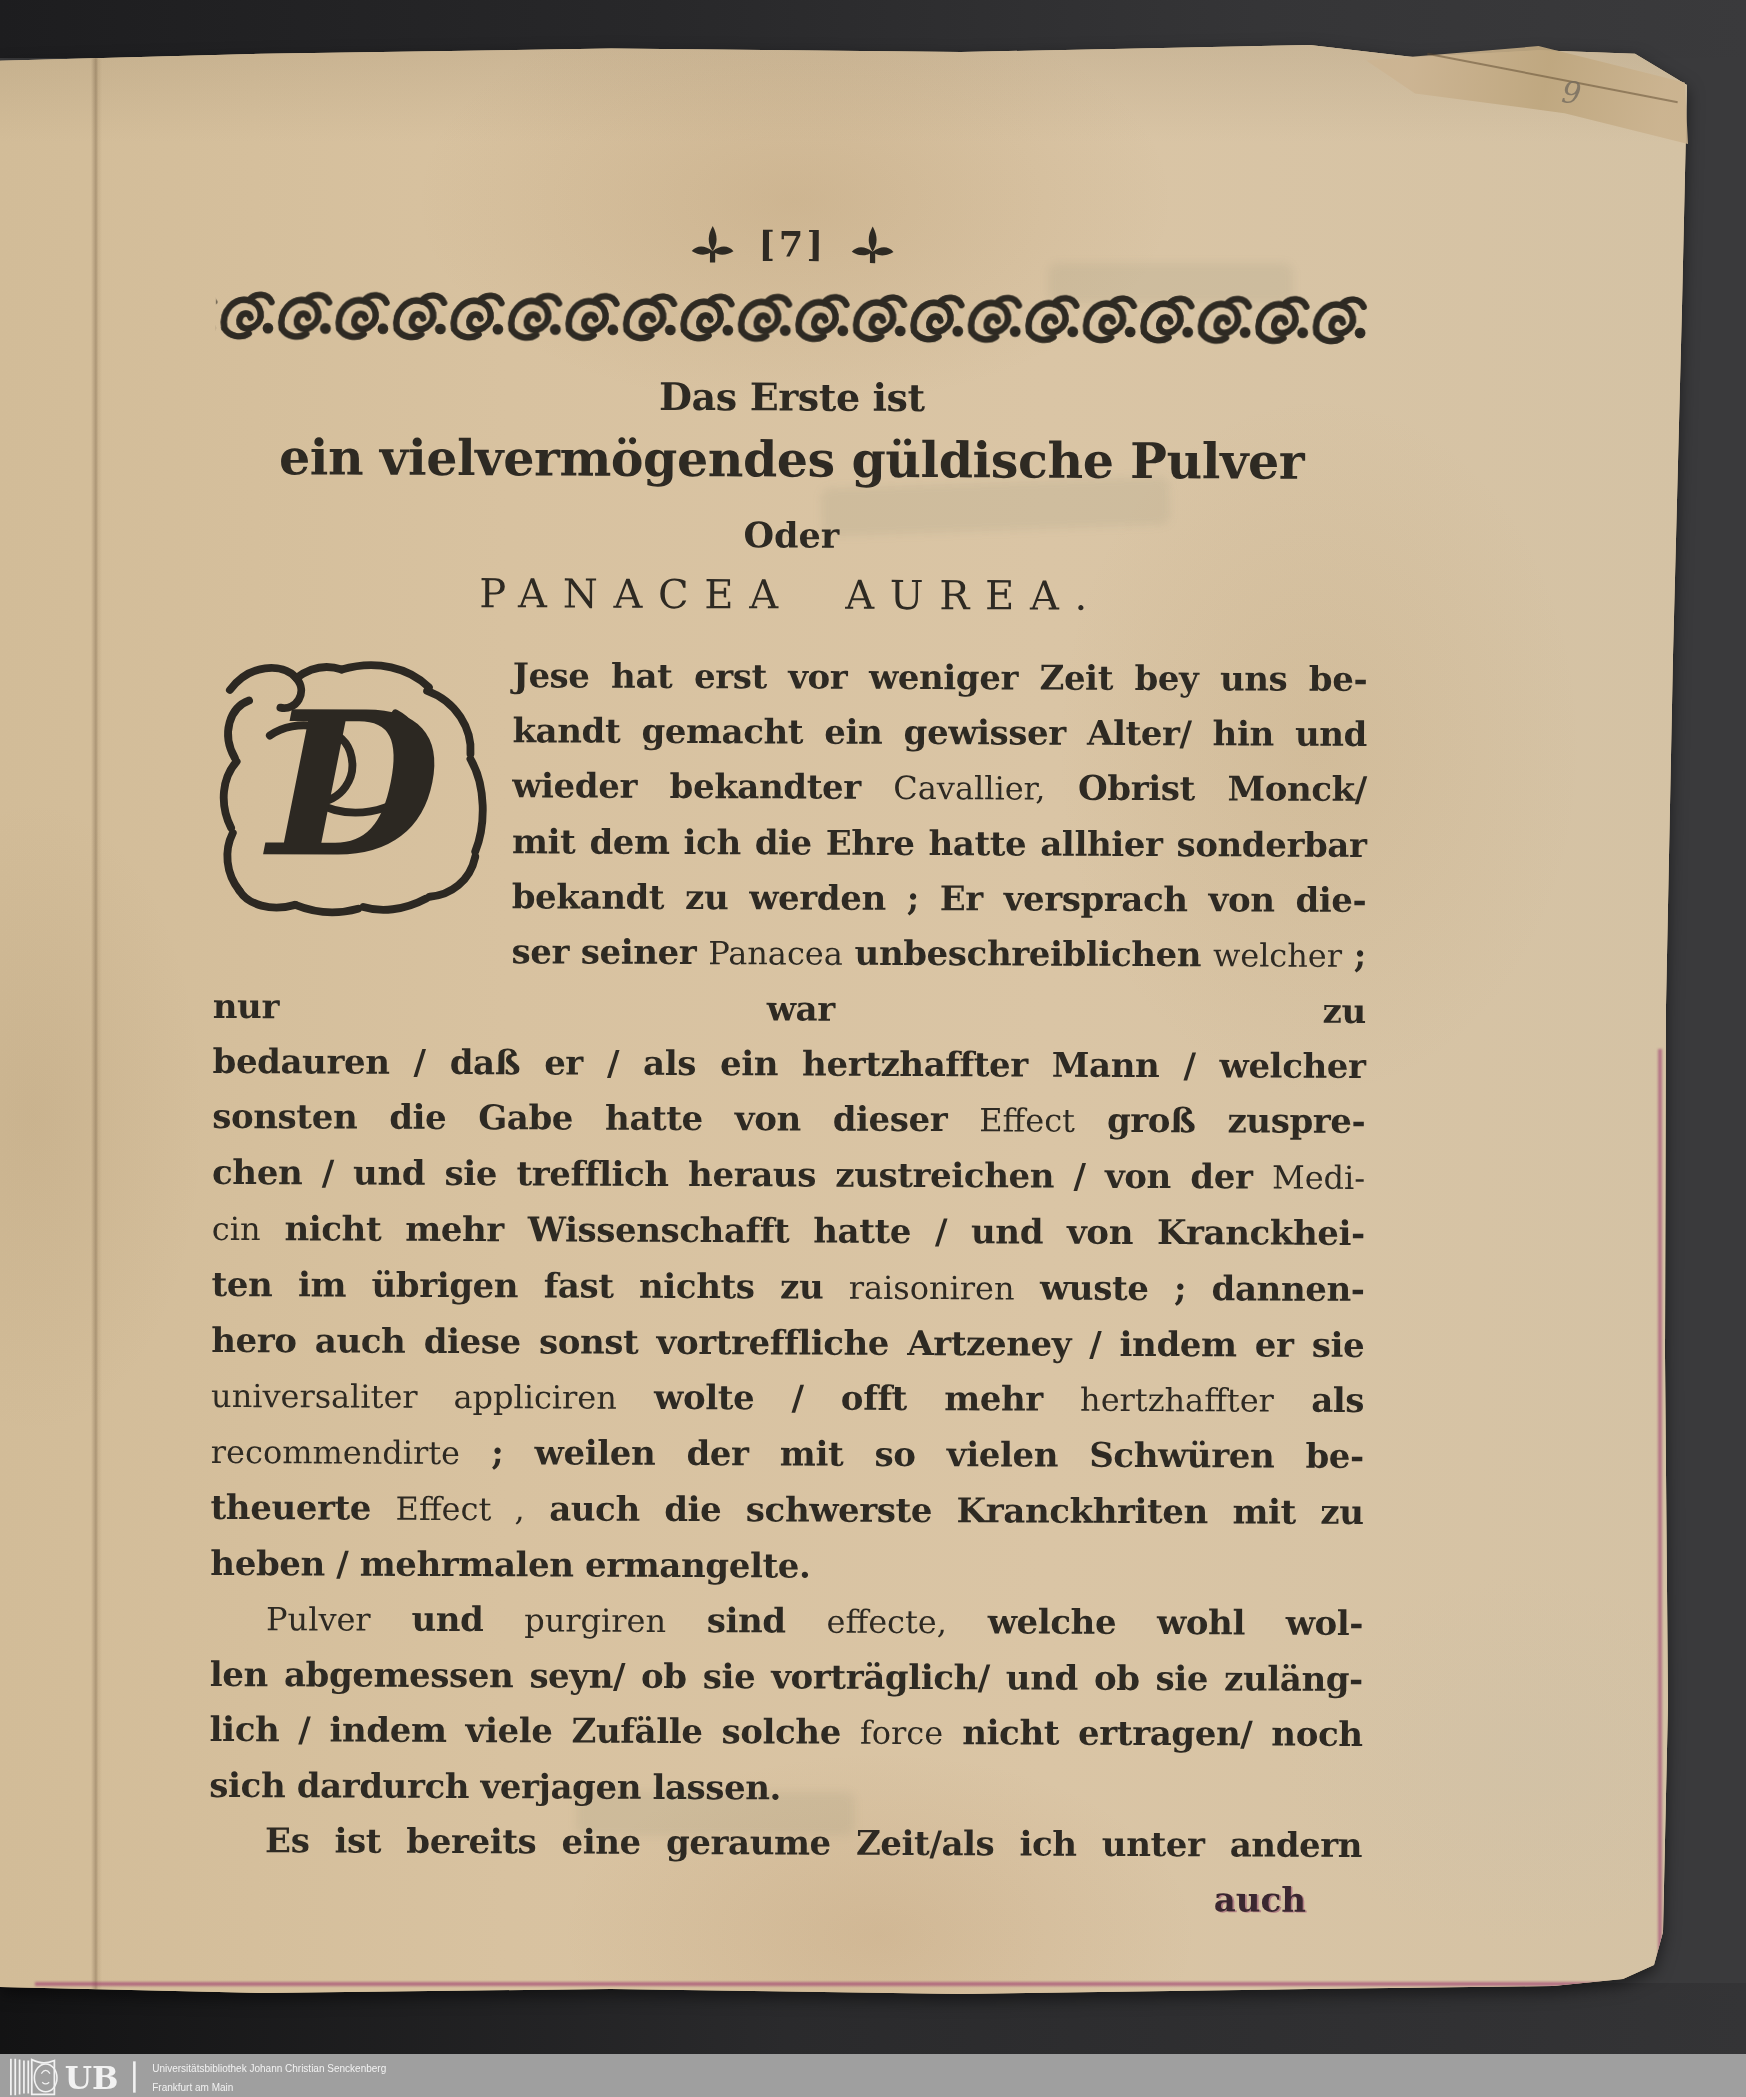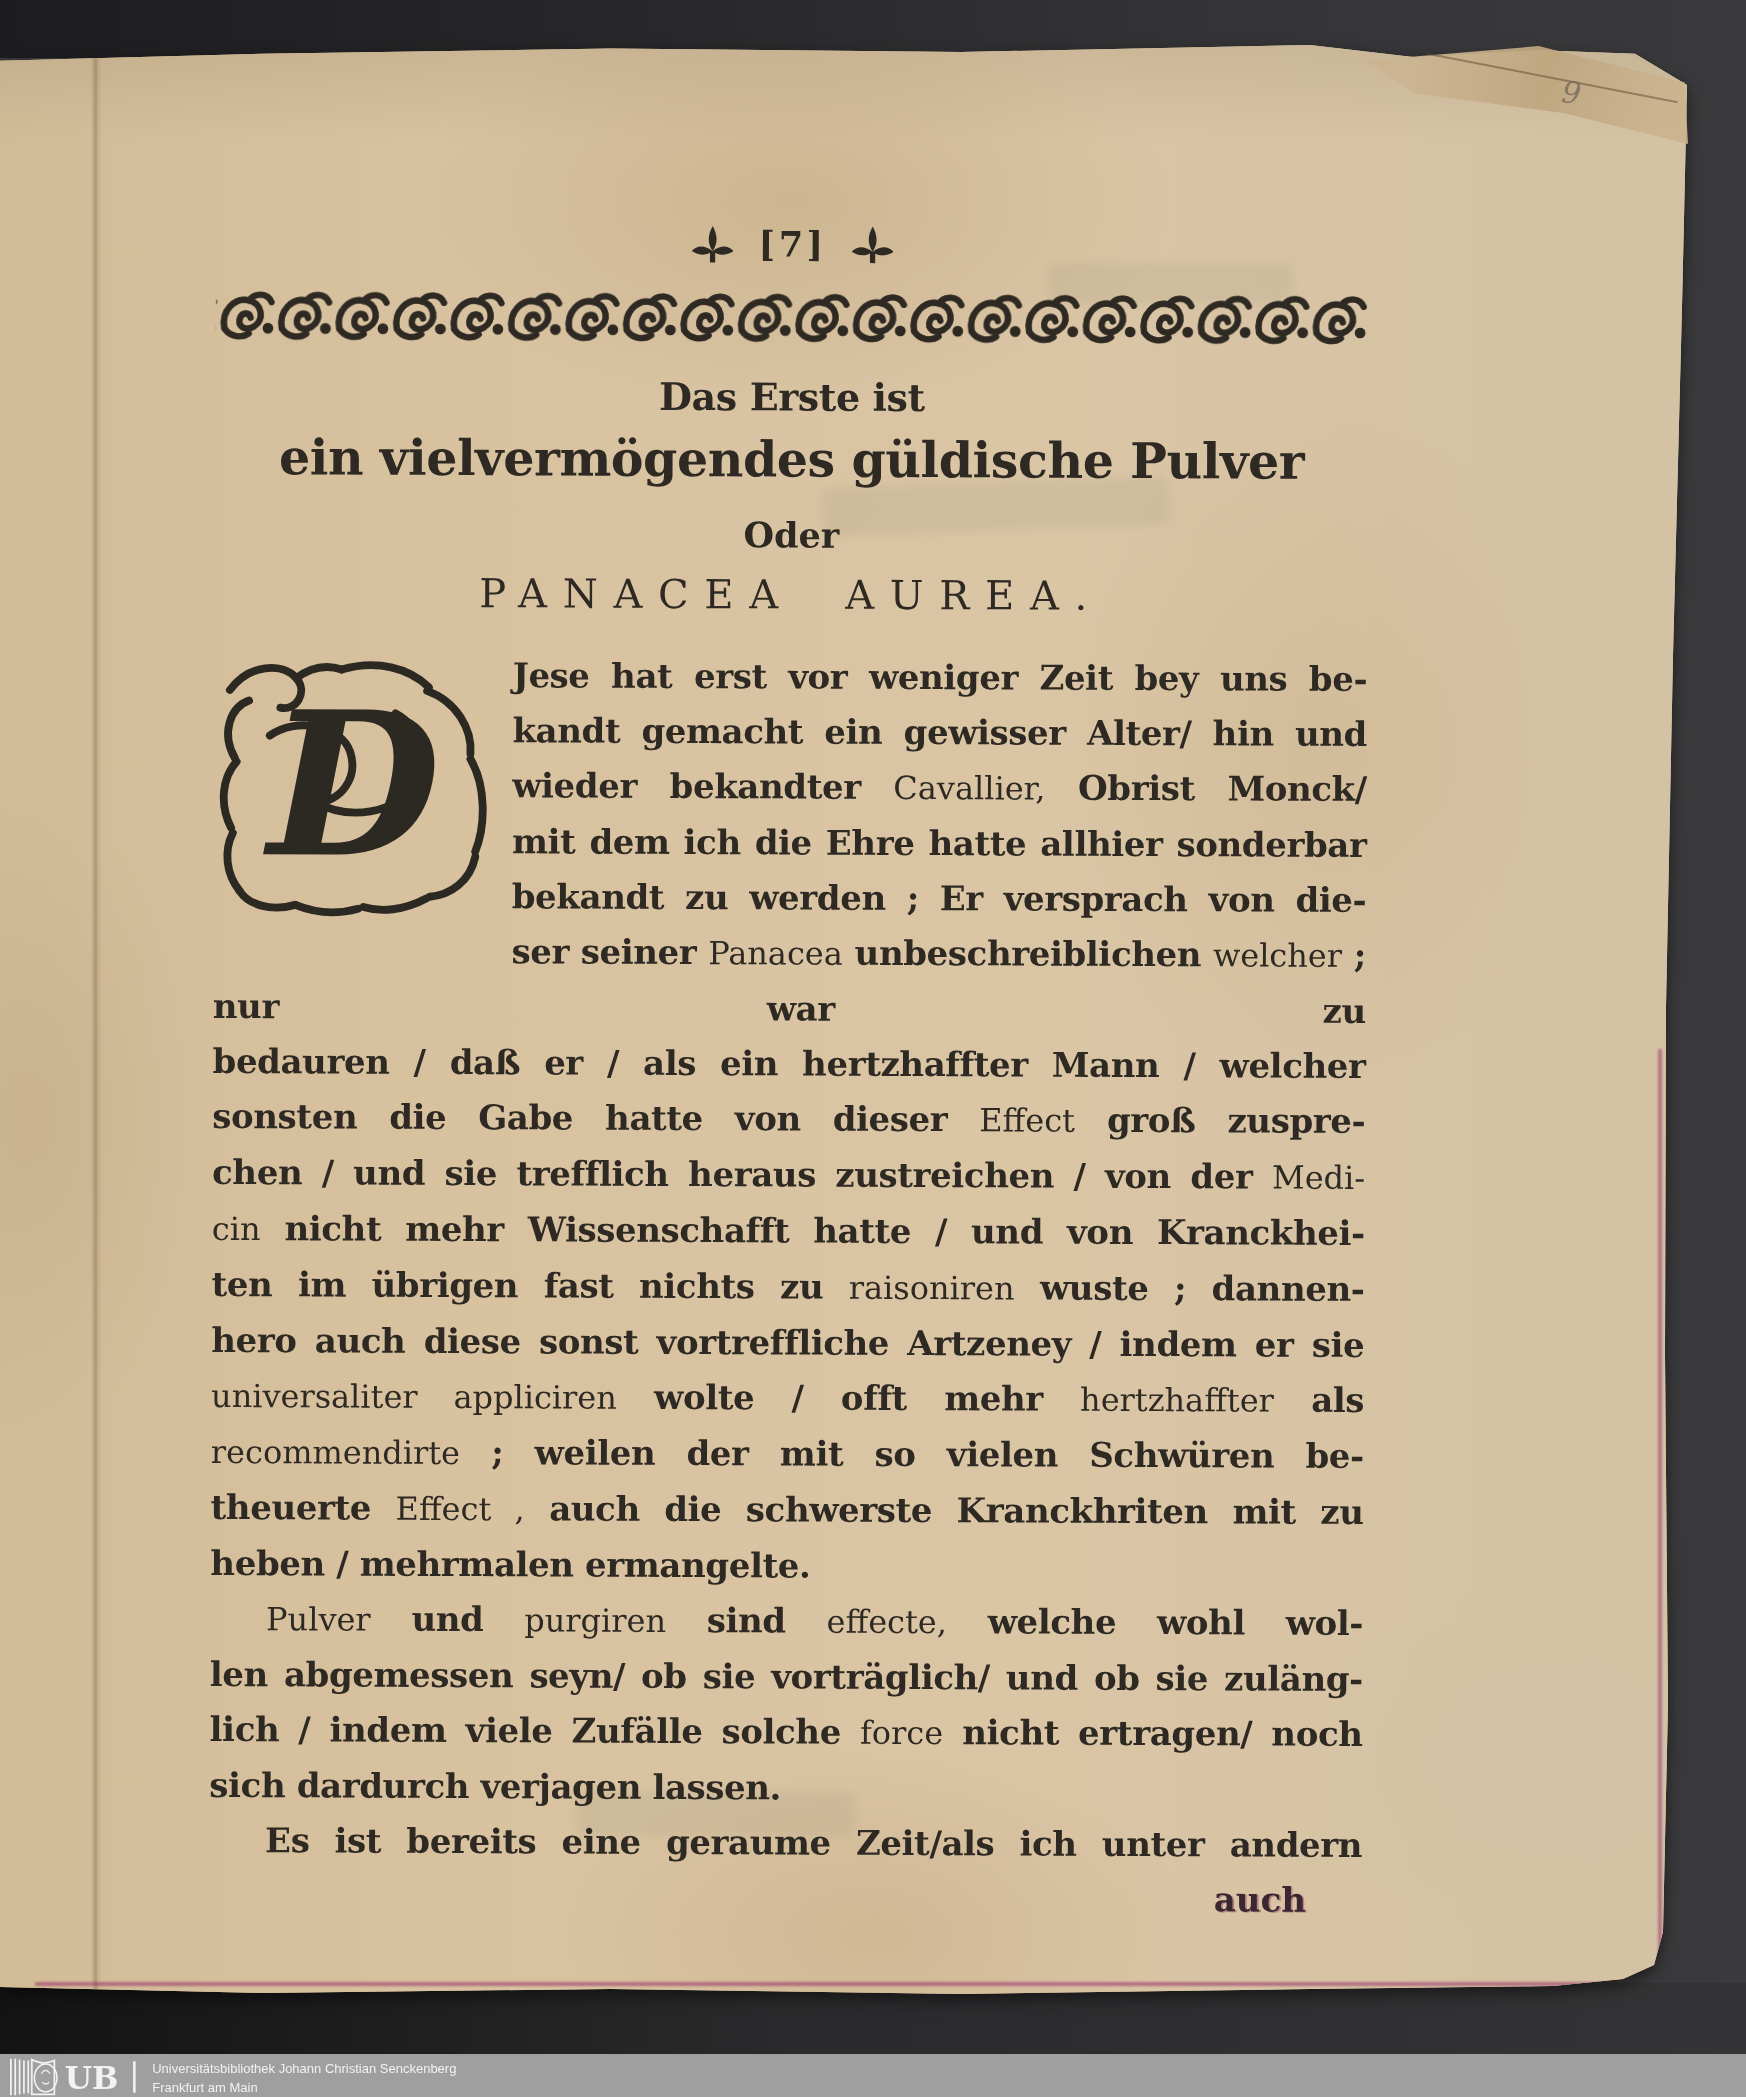--- a/index.html
+++ b/index.html
@@ -64,21 +64,21 @@
   .dropcap svg{position:absolute;left:0;top:0;}
   .dc-letter{position:absolute;left:0;top:-5.2px;width:100%;height:100%;display:flex;
     align-items:center;justify-content:center;font-size:199px;font-weight:700;
     font-style:italic;color:#2c2822;}
   .catchword-row{text-align:right;line-height:55px;font-size:34px;font-weight:700;
     padding-right:56px;color:#3a2730;text-shadow:1.7px 0.9px 0 rgba(140,50,100,0.45);}
   
   .footer{position:absolute;left:0;top:2054px;width:1747px;height:43px;background:#9f9f9f;
     display:flex;align-items:flex-end;gap:12.2px;padding-left:7px;box-sizing:border-box;
     font-family:"Liberation Sans","DejaVu Sans",sans-serif;}
-  .footer-text{color:#f2f2f2;font-size:13px;line-height:18.3px;}
+  .footer-text{color:#f2f2f2;font-size:10px;line-height:18.3px;}
 </style>
 </head>
 <body>
 
 <div class="stage">
   <div class="top-dark"></div>
   <div class="bottom-dark"></div>
 
   <div class="paper-wrap">
     <div class="paper">

